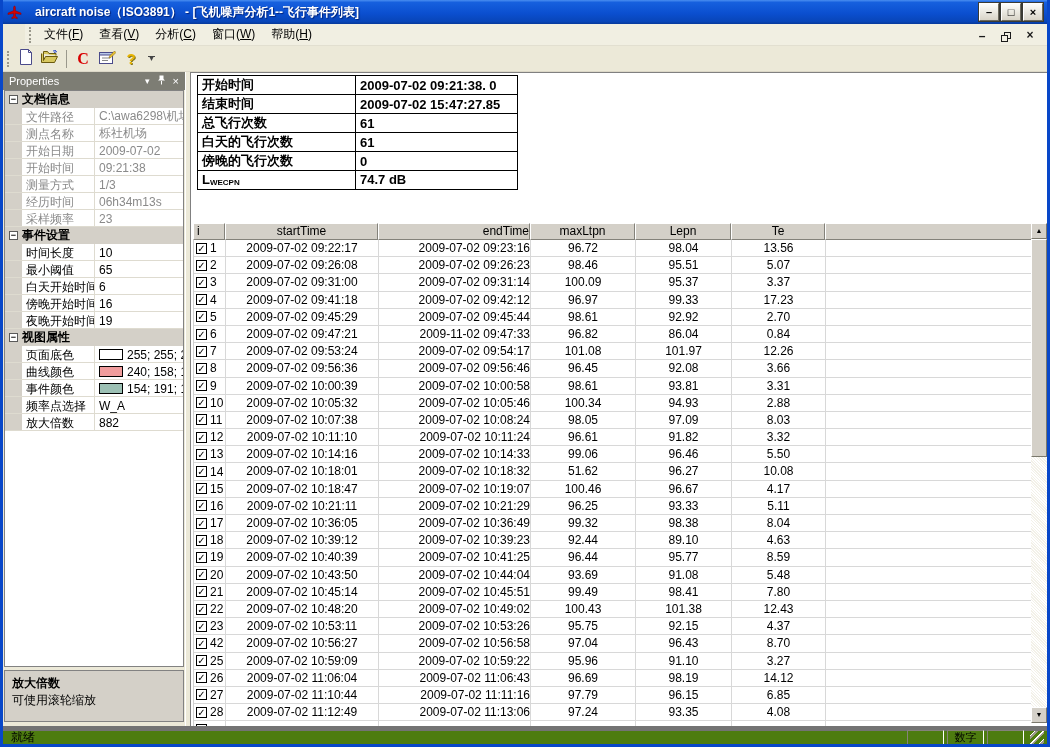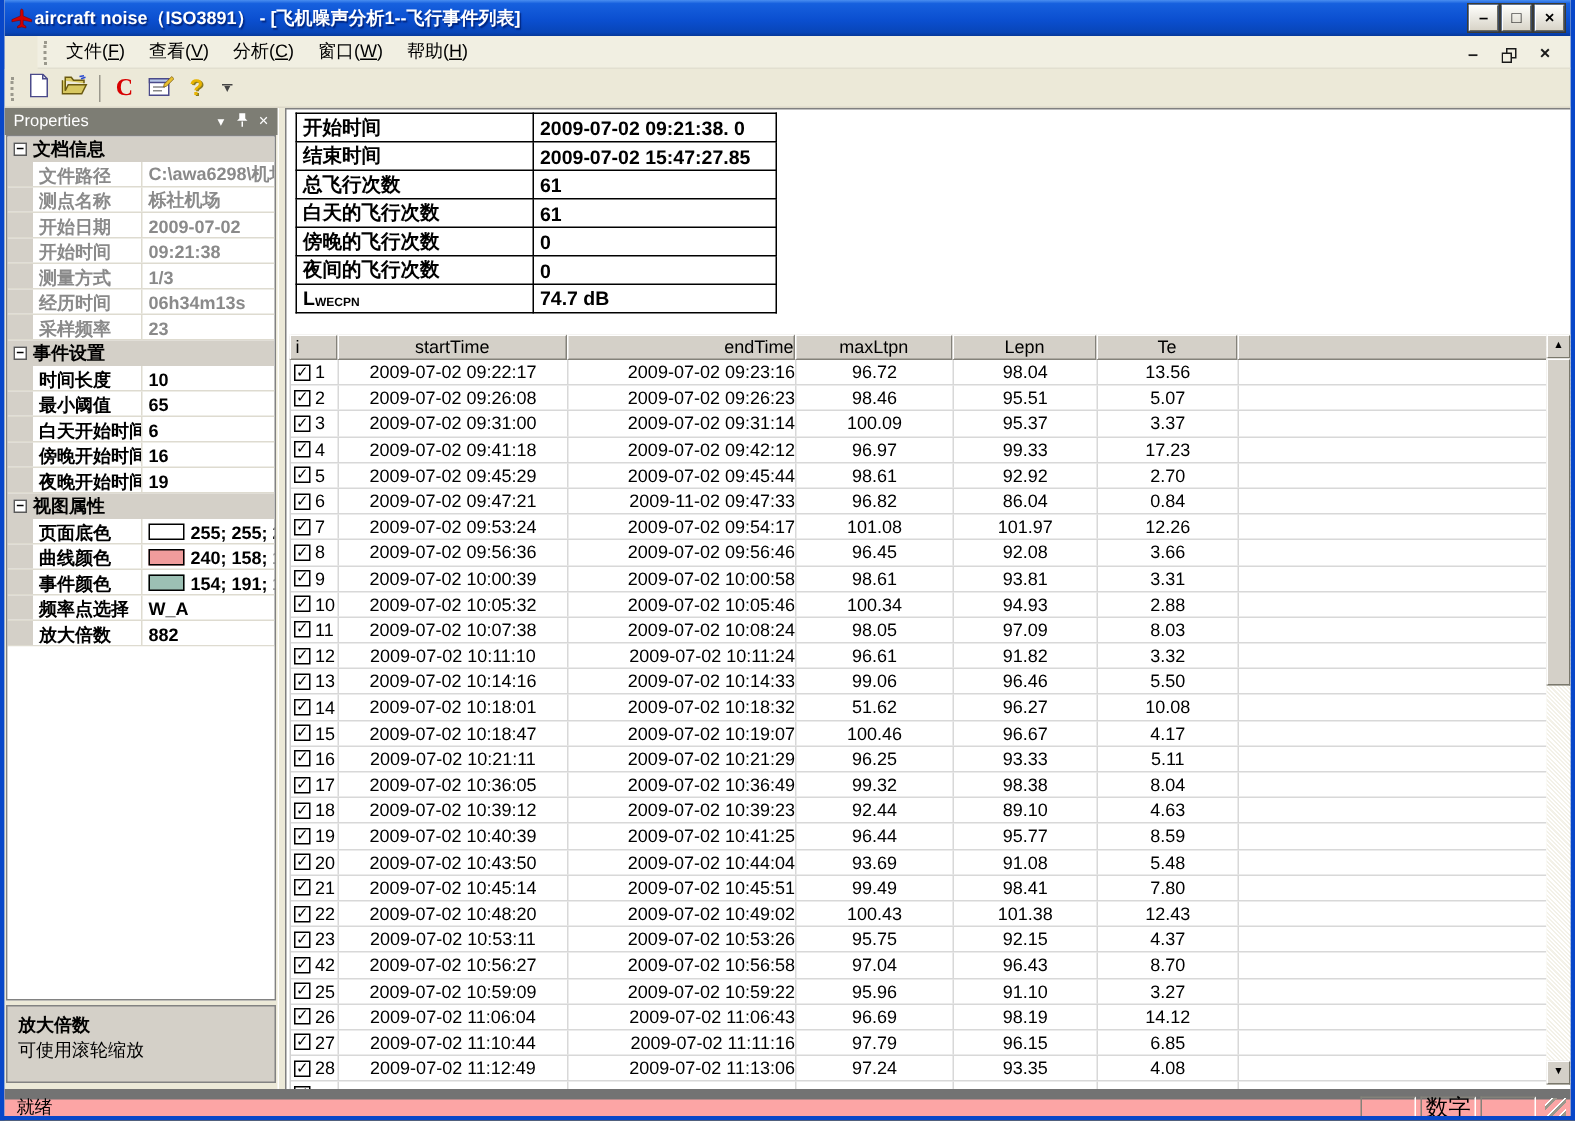--- a/index.html
+++ b/index.html
@@ -1,20 +1,20 @@
 <!DOCTYPE html>
 <html><head>
 <meta charset="utf-8">
 <style>
   html,body{margin:0;padding:0;background:#000;}
   *{box-sizing:border-box;}
   .window{width:1050px;height:747px;border:3px solid #0847c9;border-top:0;background:#ece9d8;
     display:flex;flex-direction:column;font-family:"Liberation Sans","DejaVu Sans",sans-serif;overflow:hidden;position:relative;}
   
-  .titlebar{height:24px;flex:0 0 24px;display:flex;align-items:center;gap:0;padding:0 3px;
+  .titlebar{height:24px;flex:0 0 24px;display:flex;align-items:center;gap:12px;padding:0 3px;
     background:linear-gradient(180deg,#4a8ef0 0%,#1660de 10%,#0b4fd0 55%,#0845b8 90%,#07389a 100%);}
   .app-icon{width:17px;height:17px;display:flex;align-items:center;justify-content:center;}
   .title-text{flex:1;color:#fff;font-weight:bold;font-size:12px;white-space:nowrap;overflow:hidden;text-shadow:1px 1px 1px #00237a;}
   .win-btns{display:flex;gap:2px;padding-right:1px;}
   .winbtn{width:20px;height:18px;background:linear-gradient(180deg,#fdfdfa,#d8d4c8);border:1px solid;
     border-color:#fff #6c6a5e #6c6a5e #fff;outline:1px solid #3a3a34;font-size:11px;font-weight:bold;
     line-height:15px;text-align:center;padding:0;font-family:inherit;cursor:default;}
   
   .menubar{height:22px;flex:0 0 22px;display:flex;align-items:center;background:#f1efe2;padding:0 2px;border-bottom:1px solid #e2dfd0;margin-left:22px;}
   .grip{width:3px;height:16px;border-left:2px dotted #9a988c;margin:0 4px 0 2px;}
@@ -32,21 +32,21 @@
   .toverflow{width:13px;height:20px;display:flex;flex-direction:column;align-items:center;justify-content:center;font-size:8px;color:#444;margin-left:2px;line-height:4px;}
   
   .main{flex:1;display:flex;min-height:0;}
   .left-panel{width:183px;flex:0 0 183px;display:flex;flex-direction:column;background:#ece9d8;border-right:1px solid #fff;}
   .panel-header{height:18px;flex:0 0 18px;background:#7d7d74;color:#fff;font-size:11px;display:flex;align-items:center;gap:7px;padding:0 6px;}
   .ph-title{flex:1;}
   .ph-ic{color:#fff;font-size:9px;line-height:9px;cursor:default;}
   .prop-area{flex:1;margin:0 1px;background:#fff;border:1px solid #828282;overflow:hidden;display:flex;flex-direction:column;}
   .sec-row{display:flex;align-items:center;height:17px;flex:0 0 17px;background:#d4d0c8;font-size:12px;font-weight:bold;border-bottom:1px solid #d4d0c8;}
   .collapse-box{width:9px;height:9px;border:1px solid #5a5a5a;background:#fff;font-size:9px;line-height:7px;text-align:center;margin:0 4px 0 4px;flex:0 0 9px;}
-  .prop-row{display:flex;height:17px;flex:0 0 17px;border-bottom:1px solid #dedbd0;font-weight:bold;}
+  .prop-row{display:flex;height:17px;flex:0 0 17px;border-bottom:1px solid #dedbd0;}
   .prop-gutter{width:17px;flex:0 0 17px;background:#d4d0c8;}
   .prop-label{width:73px;flex:0 0 73px;font-size:12px;padding:1px 1px 0 4px;border-right:1px solid #dedbd0;white-space:nowrap;overflow:hidden;}
   .prop-value{flex:1;font-size:12px;padding:1px 0 0 4px;white-space:nowrap;overflow:hidden;display:flex;align-items:center;gap:4px;}
   .muted .prop-label,.muted .prop-value{color:#8a8a8a;}
   .swatch{width:24px;height:11px;border:1px solid #000;flex:0 0 24px;}
   .prop-desc{height:52px;flex:0 0 52px;margin:3px 1px 4px;background:#d4d0c8;border:1px solid #828282;padding:4px 7px;font-size:12px;line-height:17px;}
   .desc-title{font-weight:bold;}
   .splitter{width:4px;flex:0 0 4px;background:#ece9d8;}
   .document{flex:1;position:relative;background:#fff;border-top:1px solid #808080;border-left:1px solid #808080;overflow:hidden;}
   
@@ -69,23 +69,23 @@
   .w-mx{width:105px;flex:0 0 105px;} .w-lp{width:96px;flex:0 0 96px;} .w-te{width:94px;flex:0 0 94px;}
   .w-fill{flex:1;border-right:0;}
   
   .vscroll{position:absolute;top:150px;right:0;width:16px;height:500px;
     background:#f3f1e8;background-image:repeating-linear-gradient(45deg,#fff 0 1px,transparent 1px 2px);}
   .varrow{position:absolute;left:0;width:16px;height:16px;background:#d4d0c8;border:1px solid;border-color:#fff #7a786c #7a786c #fff;
     font-size:7px;color:#000;text-align:center;line-height:14px;}
   .varrow.up{top:0;} .varrow.down{bottom:0;}
   .vthumb{position:absolute;top:16px;left:0;width:16px;height:218px;background:#d4d0c8;border:1px solid;border-color:#fff #7a786c #7a786c #fff;}
   
-  .statusbar{height:18px;flex:0 0 18px;display:flex;align-items:center;background:#fca5a5;border-top:7px solid #737373;padding:0 3px;gap:3px;font-size:12px;}
+  .statusbar{height:18px;flex:0 0 18px;display:flex;align-items:center;background:#4d7c0f;border-top:5px solid #737373;padding:0 3px;gap:3px;font-size:12px;}
   .sb-left{flex:1;padding-left:5px;color:#000;}
-  .sb-panel{width:37px;height:15px;border:1px solid;border-color:#84827a #fff #fff #84827a;text-align:center;font-size:15px;line-height:13px;color:#000;}
+  .sb-panel{width:37px;height:15px;border:1px solid;border-color:#84827a #fff #fff #84827a;text-align:center;font-size:11px;line-height:13px;color:#000;}
   .sb-grip{width:14px;height:14px;margin-left:3px;
     background:repeating-linear-gradient(135deg,transparent 0 3px,#fff 3px 4px,#9a988c 4px 6px);}
 </style>
 </head>
 <body>
 
 <div class="window">
 
   <div class="titlebar">
     <span class="app-icon">
@@ -336,24 +336,20 @@
             </tr>
             <tr>
               <td class="lab">白天的飞行次数</td>
               <td class="val">61</td>
             </tr>
             <tr>
               <td class="lab">傍晚的飞行次数</td>
               <td class="val">0</td>
             </tr>
             <tr>
-              <td class="lab">夜间的飞行次数</td>
-              <td class="val">0</td>
-            </tr>
-            <tr>
               <td class="lab">L<span class="lw-sub">WECPN</span></td>
               <td class="val">74.7 dB</td>
             </tr>
           </tbody>
         </table>
 
       <div class="events">
         <div class="ev-header" id="ev-header">
             <div class="ev-h w-i first">i</div>
             <div class="ev-h w-st">startTime</div>

